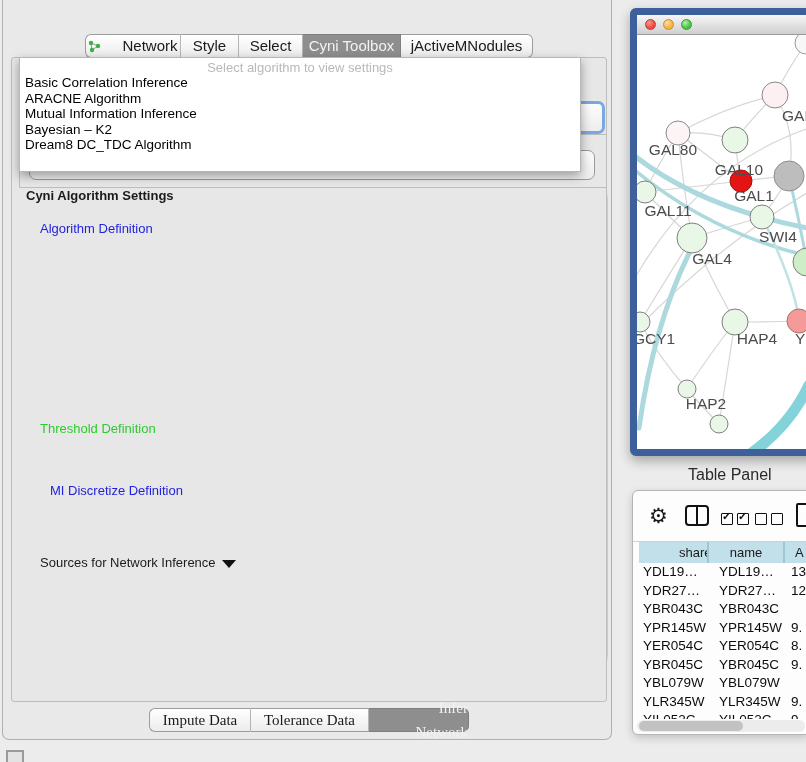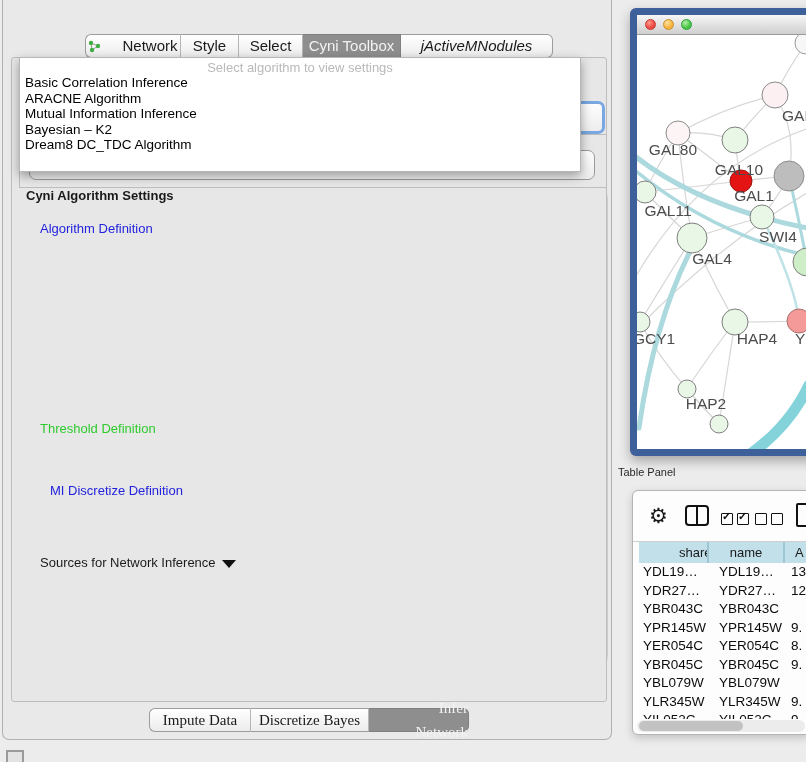--- a/index.html
+++ b/index.html
@@ -109,21 +109,21 @@
     box-sizing:border-box;background:#fff;box-shadow:0 5px 12px rgba(0,0,0,.3);}
   #net-titlebar{left:0;top:0;width:100%;height:20px;background:linear-gradient(#f6f6f6,#cfcfcf);
     border-bottom:1px solid #9a9a9a;box-sizing:border-box;}
   .traffic{width:11px;height:11px;border-radius:50%;top:4px;box-sizing:border-box;}
   #tl-close{left:8px;background:radial-gradient(circle at 35% 30%,#ff9a8d,#ee4a41 60%);border:1px solid #c23b33;}
   #tl-min{left:26px;background:radial-gradient(circle at 35% 30%,#ffe2a0,#f6b23c 60%);border:1px solid #c78f2d;}
   #tl-zoom{left:44px;background:radial-gradient(circle at 35% 30%,#b4f0a8,#46c544 60%);border:1px solid #2f9e3a;}
   #net-canvas{left:0;top:20px;width:176px;height:414px;overflow:hidden;background:#fff;}
 
   
-  #table-panel-title{left:618px;top:466px;font-size:11px;color:#2a2a2a;text-align:center;}
+  #table-panel-title{left:688px;top:466px;font-size:16px;color:#2a2a2a;text-align:center;}
   #table-window{left:632px;top:490px;width:176px;height:245px;background:#fdfdfd;
     border:1px solid #b5b5b5;border-radius:6px 0 0 6px;box-sizing:border-box;
     box-shadow:0 3px 8px rgba(0,0,0,.18);overflow:hidden;}
   #tbl-toolbar{left:0;top:6px;width:100%;height:40px;}
   #gear-ic{left:16px;top:4px;font-size:21px;color:#1a1a1a;line-height:30px;}
   #cols-ic{left:52px;top:8px;width:24px;height:21px;border:2.5px solid #111;border-radius:4px;box-sizing:border-box;}
   #cols-ic i{position:absolute;left:8.5px;top:0;width:2.5px;height:100%;background:#111;}
   .cb{display:inline-block;width:10px;height:10px;border:1.7px solid #111;border-radius:1px;position:relative;margin-right:4px;}
   .cb.checked:after{content:"✓";position:absolute;left:0px;top:-4px;font-size:11px;font-weight:bold;color:#111;}
   #checks-ic{left:88px;top:14px;}
@@ -176,21 +176,21 @@
     </div>
     <div class="tab" style="width:58px;">
         <span>Style</span>
       </div>
     <div class="tab" style="width:64px;">
         <span>Select</span>
       </div>
     <div class="tab selected" style="width:98px;">
         <span>Cyni Toolbox</span>
       </div>
-    <div class="tab" style="width:152px;font-style:italic;">
+    <div class="tab" style="width:132px;">
         <span>jActiveMNodules</span>
       </div>
   </div>
 
   <div class="abs" id="algo-dropdown">
     <div id="algo-placeholder">Select algorithm to view settings</div>
     <div class="algo-item">Basic Correlation Inference</div>
     <div class="algo-item bold">ARACNE Algorithm</div>
     <div class="algo-item">Mutual Information Inference</div>
     <div class="algo-item">Bayesian – K2</div>
@@ -277,21 +277,21 @@
     <div class="abs" id="settings-hthumb"></div>
   </div>
 
   <div class="abs" id="apply-btn">Apply</div>
 
   <div class="abs" id="bottom-tabs">
     <div class="tab" style="width:102px;">
         <span>Impute Data</span>
       </div>
     <div class="tab" style="width:118px;">
-        <span>Discretize Bayes</span>
+        <span>Tolerance Data</span>
       </div>
     <div class="tab selected" style="width:100px;padding-left:46px;">
         <span>Infer Network</span>
       </div>
   </div>
 </div>
 
 <div class="abs" id="mini-icon"></div>
 
 <div class="abs" id="net-window">

